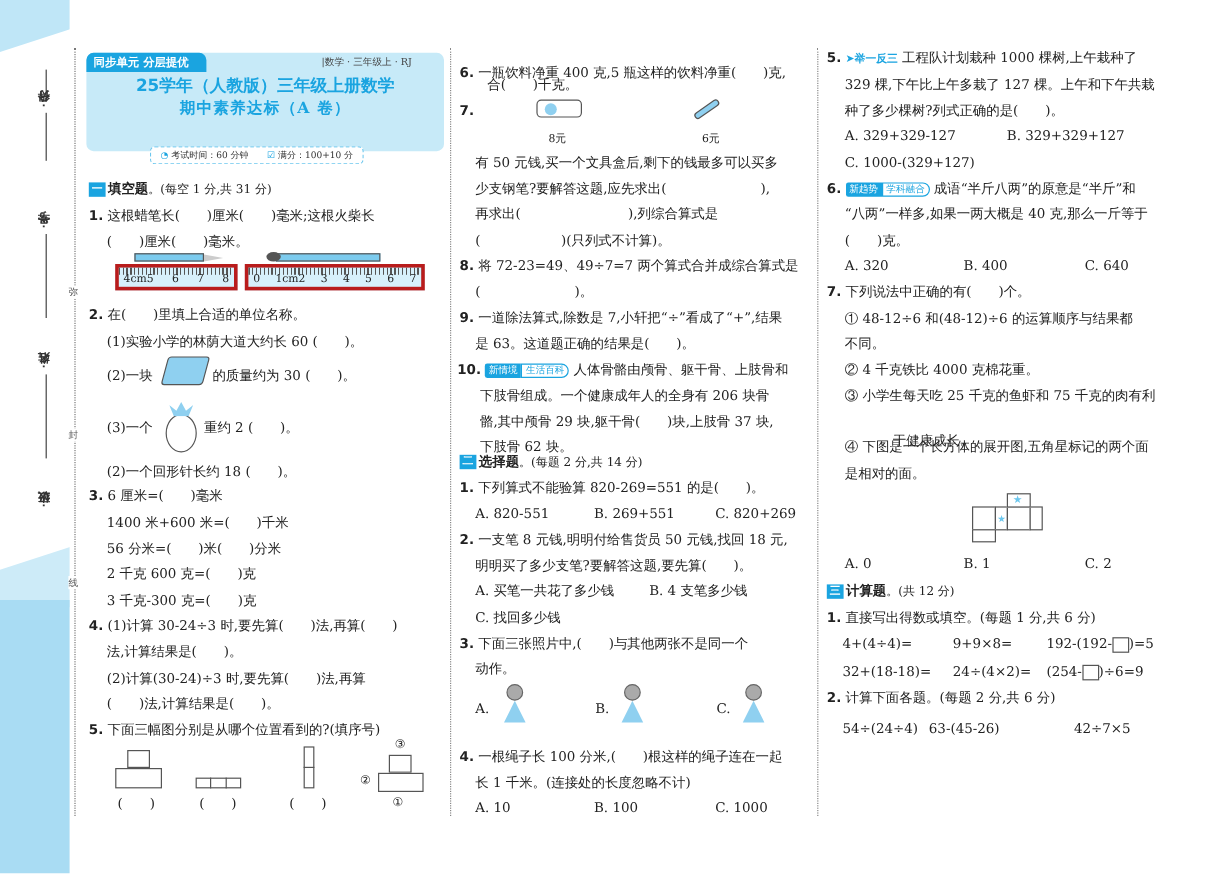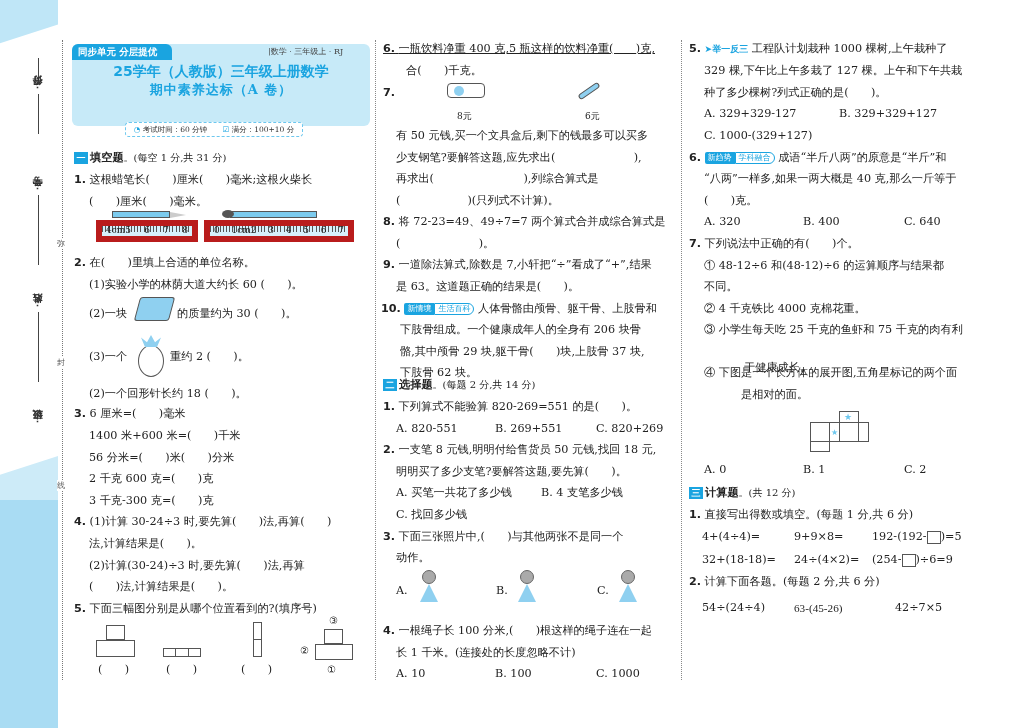--- a/index.html
+++ b/index.html
@@ -35,21 +35,21 @@
   .exam-info .dot { color: #1aa4e0; }
 
   .section-badge { display: inline-block; width: 14px; height: 12px; background: #1aa4e0; color: #fff; font-size: 9px; text-align: center; line-height: 12px; font-family: "DejaVu Sans", sans-serif; font-weight: bold; vertical-align: middle; margin-right: 2px; }
   .section-title { font-weight: bold; font-family: "DejaVu Sans", sans-serif; }
 
   .tag { display: inline-block; font-family: "DejaVu Sans", sans-serif; font-size: 8px; color: #fff; padding: 0 3px; line-height: 12px; vertical-align: middle; }
   .tag.solid { background: #1aa4e0; border-radius: 2px 0 0 2px; }
   .tag.outline { background: #fff; color: #1aa4e0; border: 1px solid #1aa4e0; border-radius: 0 7px 7px 0; line-height: 10px; }
   .tag-arrow { color: #1aa4e0; font-family: "DejaVu Sans", sans-serif; font-size: 9px; font-weight: bold; }
 
-  .ruler { position: absolute; height: 22px; background: #d7f0fb; border: 6px solid #b91c1c; }
+  .ruler { position: absolute; height: 22px; background: #d7f0fb; border: 3px solid #b91c1c; }
   .ruler-ticks { position: absolute; left: 0; right: 0; top: 0; height: 6px; background: repeating-linear-gradient(90deg, #555 0 1px, transparent 1px 3.2px); }
   .ruler-labels { position: absolute; left: 4px; right: 4px; bottom: 1px; display: flex; justify-content: space-between; font-size: 9px; }
   .crayon { position: absolute; height: 7px; background: #7ccbee; border: 1px solid #555; }
   .match-head { position: absolute; width: 12px; height: 8px; background: #555; border-radius: 50%; }
 
   .figure-box { position: absolute; border: 1px solid #555; background: #fff; }
   .blank-box { display: inline-block; width: 14px; height: 13px; border: 1px solid #555; vertical-align: middle; background: #fff; }
   .img-placeholder { position: absolute; }
   .girl-head { position: absolute; width: 14px; height: 14px; border-radius: 50%; background: #aaa; border: 1px solid #666; }
   .girl-dress { position: absolute; width: 0; height: 0; border-left: 9px solid transparent; border-right: 9px solid transparent; border-bottom: 18px solid #8fd0f0; }
@@ -186,21 +186,21 @@
   <div class="line" style="left:241px;top:663px;">(　　)</div>
 
   <div class="figure-box" style="left:324px;top:629px;width:19px;height:15px;"></div>
   <div class="figure-box" style="left:315px;top:644px;width:38px;height:16px;"></div>
   <div class="line" style="left:329px;top:614px;font-size:10px;">③</div>
   <div class="line" style="left:300px;top:644px;font-size:10px;">②</div>
   <div class="line" style="left:327px;top:663px;font-size:10px;">①</div>
 </div>
 
 <div>
-  <div class="line" style="left:383px;top:42px;text-decoration:underline;">
+  <div class="line" style="left:383px;top:54px;">
     <span class="qnum">6.</span>
     <span>一瓶饮料净重 400 克,5 瓶这样的饮料净重(　　)克,</span>
   </div>
   <div class="line" style="left:396px;top:64px;margin-left:10px;">合(　　)千克。</div>
 
   <div class="line" style="left:383px;top:86px;">
     <span class="qnum">7.</span>
   </div>
   <div class="img-placeholder" style="left:447px;top:83px;width:38px;height:15px;border:1px solid #555;border-radius:4px;background:#fff;">
     <div style="position:absolute;left:6px;top:2px;width:10px;height:10px;border-radius:50%;background:#8fd0f0;"></div>
@@ -307,21 +307,21 @@
   <div class="line" style="left:689px;top:237px;">
     <span class="qnum">7.</span>
     <span>下列说法中正确的有(　　)个。</span>
   </div>
   <div class="line" style="left:704px;top:259px;">① 48-12÷6 和(48-12)÷6 的运算顺序与结果都</div>
   <div class="line" style="left:704px;top:280px;">不同。</div>
   <div class="line" style="left:704px;top:302px;">② 4 千克铁比 4000 克棉花重。</div>
   <div class="line" style="left:704px;top:323px;">③ 小学生每天吃 25 千克的鱼虾和 75 千克的肉有利</div>
   <div class="line" style="left:744px;top:345px;margin-top:16px;">于健康成长。</div>
   <div class="line" style="left:704px;top:366px;">④ 下图是一个长方体的展开图,五角星标记的两个面</div>
-  <div class="line" style="left:704px;top:388px;margin-left:37px;">是相对的面。</div>
+  <div class="line" style="left:704px;top:388px;">是相对的面。</div>
 
   <div>
     <div class="figure-box" style="left:810px;top:422px;width:20px;height:20px;"></div>
     <div class="figure-box" style="left:829px;top:422px;width:11px;height:20px;"></div>
     <div class="figure-box" style="left:839px;top:422px;width:20px;height:20px;"></div>
     <div class="figure-box" style="left:858px;top:422px;width:11px;height:20px;"></div>
     <div class="figure-box" style="left:839px;top:411px;width:20px;height:12px;"></div>
     <div class="figure-box" style="left:810px;top:441px;width:20px;height:11px;"></div>
     <span class="line" style="left:844px;top:410px;color:#6cc7ee;font-size:9px;">★</span>
     <span class="line" style="left:831px;top:426px;color:#6cc7ee;font-size:8px;">★</span>
@@ -348,15 +348,15 @@
   <div class="line" style="left:794px;top:553px;">24÷(4×2)=</div>
   <div class="line" style="left:872px;top:553px;">
     <span>(254-</span><span class="blank-box"></span><span>)÷6=9</span>
   </div>
 
   <div class="line" style="left:689px;top:575px;">
     <span class="qnum">2.</span>
     <span>计算下面各题。(每题 2 分,共 6 分)</span>
   </div>
   <div class="line" style="left:702px;top:601px;">54÷(24÷4)</div>
-  <div class="line" style="left:794px;top:601px;font-family:Liberation Serif, serif;">63-(45-26)</div>
+  <div class="line" style="left:774px;top:601px;">63-(45-26)</div>
   <div class="line" style="left:895px;top:601px;">42÷7×5</div>
 </div>
 
 </body></html>

